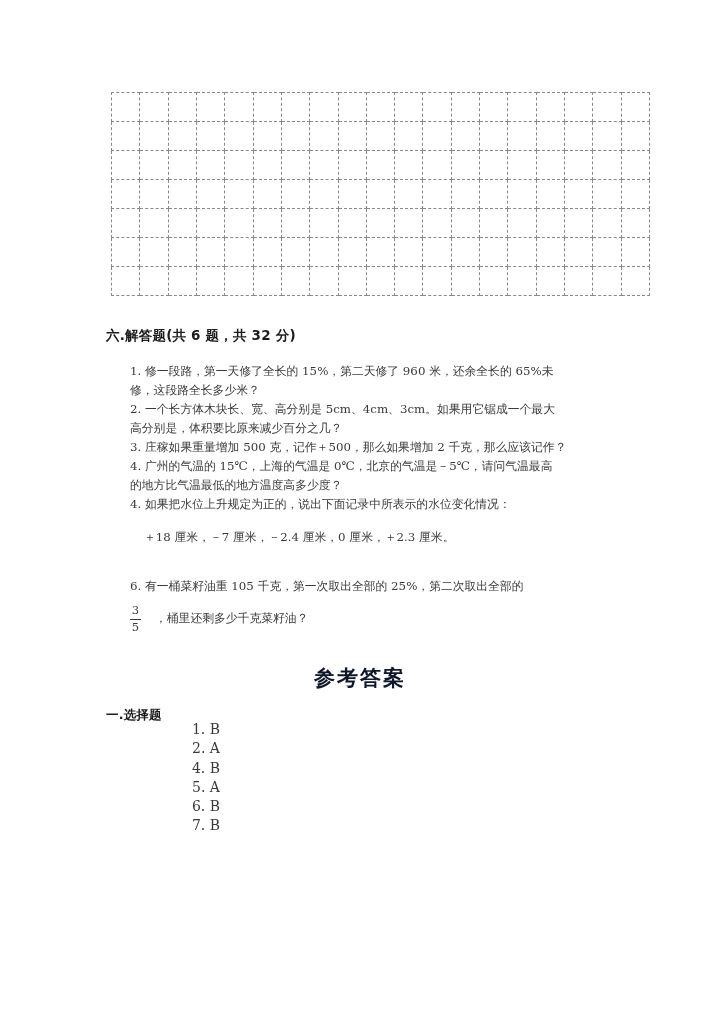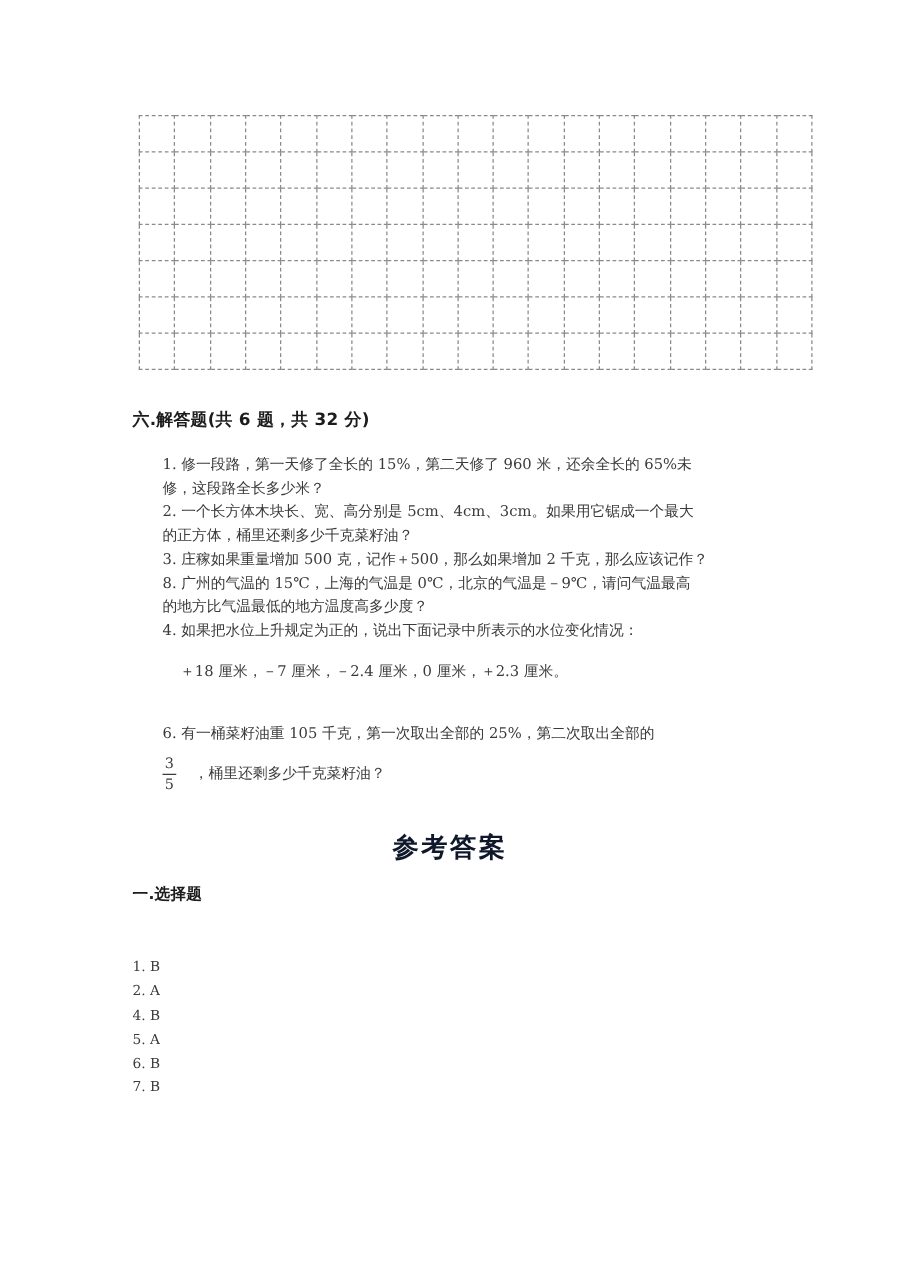--- a/index.html
+++ b/index.html
@@ -124,25 +124,26 @@
     background: #3a3a3a;
     margin: 1px 0;
   }
   .frac .den { padding-top: 1px; }
   .frac-tail { margin-left: 14px; }
 
   
   .answer-list {
     position: absolute;
     left: 106px;
-    top: 764px;
+    top: 720px;
     width: 200px;
-    font-size: 11px;
+    font-size: 14px;
     line-height: 19.3px;
     color: #3a3a3a;
+    text-align: center;
   }
   .answer-list .ans-item {
     display: block;
     white-space: nowrap;
   }
 </style>
 </head>
 <body>
 
 <div class="page">
@@ -303,29 +304,29 @@
 
   <div class="sec-heading" id="sec-six">六.解答题(共 6 题，共 32 分)</div>
 
   <div class="qblock" id="q1">
     <span class="qline">1. 修一段路，第一天修了全长的 15%，第二天修了 960 米，还余全长的 65%未</span>
     <span class="qline">修，这段路全长多少米？</span>
   </div>
 
   <div class="qblock" id="q2">
     <span class="qline">2. 一个长方体木块长、宽、高分别是 5cm、4cm、3cm。如果用它锯成一个最大</span>
-    <span class="qline">的正方体，桶里还剩多少千克菜籽油？</span>
+    <span class="qline">高分别是，体积要比原来减少百分之几？</span>
   </div>
 
   <div class="qblock" id="q3">
     <span class="qline">3. 庄稼如果重量增加 500 克，记作＋500，那么如果增加 2 千克，那么应该记作？</span>
   </div>
 
   <div class="qblock" id="q4">
-    <span class="qline">8. 广州的气温的 15℃，上海的气温是 0℃，北京的气温是－9℃，请问气温最高</span>
+    <span class="qline">4. 广州的气温的 15℃，上海的气温是 0℃，北京的气温是－5℃，请问气温最高</span>
     <span class="qline">的地方比气温最低的地方温度高多少度？</span>
   </div>
 
   <div class="qblock" id="q5">
     <span class="qline">4. 如果把水位上升规定为正的，说出下面记录中所表示的水位变化情况：</span>
   </div>
   <div class="qblock" id="q5-values">＋18 厘米，－7 厘米，－2.4 厘米，0 厘米，＋2.3 厘米。</div>
 
   <div class="qblock" id="q6">
     <span class="qline">6. 有一桶菜籽油重 105 千克，第一次取出全部的 25%，第二次取出全部的</span>

